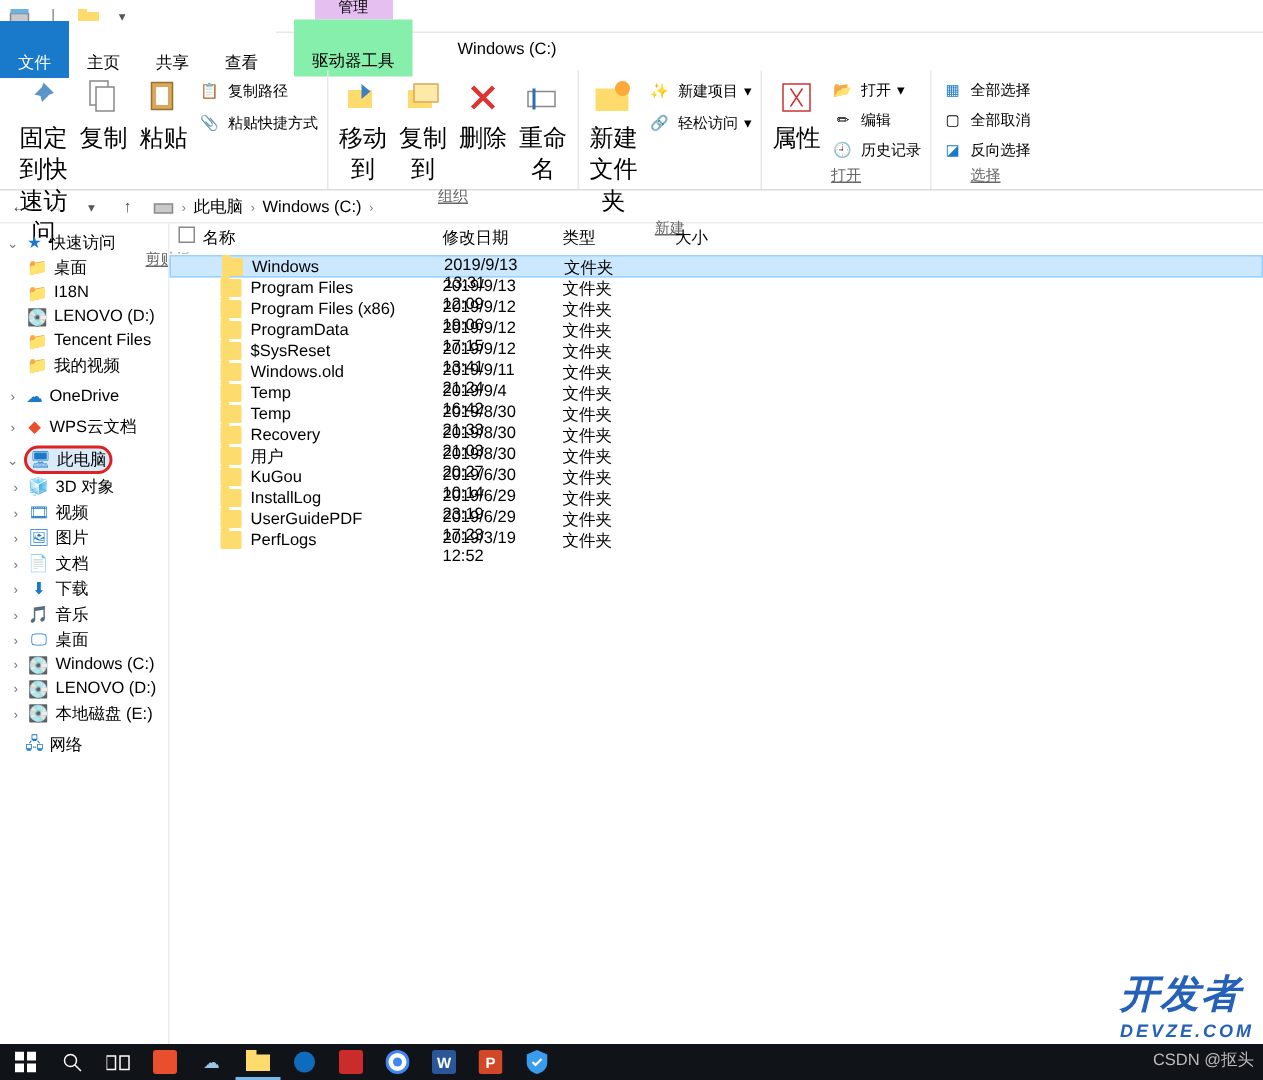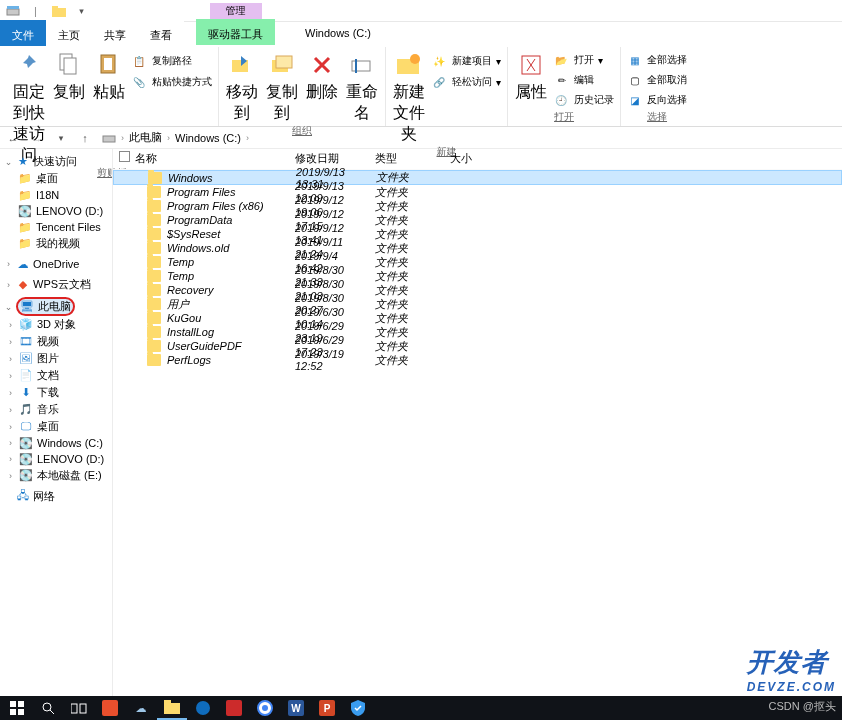--- a/index.html
+++ b/index.html
@@ -1,21 +1,21 @@
 <!DOCTYPE html>
 <html><head>
 <meta charset="utf-8">
 <style>
   * { box-sizing: border-box; margin: 0; padding: 0; font-family: "Segoe UI", "Microsoft YaHei", sans-serif; }
   body { width: 842px; height: 720px; background: #fff; font-size: 11px; color: #000; overflow: hidden; position: relative; }
   .titlebar { height: 22px; background: #fff; display: flex; align-items: center; border-bottom: 1px solid #e8e8e8; }
   .titlebar .sys-icons { display: flex; gap: 6px; padding: 2px 4px; align-items: center; }
   .titlebar .sys-icons .sq { width: 17px; height: 14px; display:flex; align-items:center; justify-content:center; }
   .tabs-row { display: flex; align-items: center; height: 22px; }
-  .tab { padding: 8px 12px 3px; background: #fff; cursor: default; font-size:11px;}
+  .tab { padding: 20px 12px 3px; background: #fff; cursor: default; font-size:11px;}
   .tab.file { background: #1979ca; color: #fff; }
   .tab.context { background: #86efac; }
   .title-text { padding: 2px 30px; font-size: 11px; }
   .ribbon { height: 83px; background: #fff; border-bottom: 1px solid #dcdcdc; display: flex; padding: 3px 6px 0; }
   .ribbon-group { display: flex; flex-direction: column; justify-content: space-between; padding: 0 6px; border-right: 1px solid #e8e8e8; }
   .ribbon-group:last-child { border-right: none; }
   .rg-body { display: flex; gap: 6px; flex: 1; align-items: flex-start; padding-top:2px;}
   .rg-label { font-size: 10px; color: #666; text-align: center; padding-bottom: 2px; text-decoration: underline; }
   .rbtn-lg { width: 34px; display: flex; flex-direction: column; align-items: center; gap: 1px; font-size: 16px; text-align: center; }
   .rbtn-lg .ic { width: 32px; height: 32px; display:flex; align-items:center; justify-content:center; }
@@ -35,21 +35,21 @@
   .ti-ic { width: 14px; height: 14px; display:flex; align-items:center; justify-content:center; flex-shrink:0;}
   .red-ring { border: 2px solid #d22; border-radius: 10px; padding: 0px 2px; display: flex; align-items: center; gap: 4px; background:#d9eaf9;}
   .files { flex: 1; display: flex; flex-direction: column; }
   .cols { display: flex; padding: 2px 0 3px; border-bottom: 1px solid #fafafa;}
   .col { font-size: 11px; padding: 0 4px; }
   .c-chk { width: 18px; padding-left:6px;}
   .c-name { width: 160px; }
   .c-date { width: 80px; }
   .c-type { width: 75px; }
   .c-size { width: 50px; }
-  .row { display: flex; align-items: center; padding: 0; font-size: 11px; height:14px;font-style:italic;}
+  .row { display: flex; padding: 0; font-size: 11px; height:14px;}
   .row.sel { background: #cce8ff; border:1px solid #99d1ff; height:15px; box-sizing:border-box;}
   .row .c-name { display: flex; align-items: center; gap: 6px; padding-left:16px;}
   .fld-ic{ width:14px; height:12px; background:#fddb6d; border-radius:1px; position:relative; flex-shrink:0;}
   .fld-ic::before{ content:''; position:absolute; top:-2px; left:0; width:6px; height:2px; background:#fddb6d; border-radius:1px 1px 0 0;}
   .status { height: 20px; border-top: 1px solid #e8e8e8; padding: 2px 8px; font-size: 11px; color: #555;}
   .taskbar { position:absolute; bottom:0; left:0; right:0; height: 24px; background: #101318; display: flex; align-items: center; gap: 1px; padding-left: 2px;}
   .taskbar .tbtn { width: 30px; height: 24px; display:flex; align-items:center; justify-content:center;}
   .taskbar .tbtn.active{ border-bottom:2px solid #76b9ed;}
   .watermark-dev { position: absolute; right: 6px; bottom: 26px; font-size: 26px; font-weight: 900; color: #2661b8; font-style: italic; letter-spacing: 1px; pointer-events: none; text-shadow:0 0 2px #fff;}
   .watermark-dev .sub { font-size: 12px; color:#2661b8; letter-spacing:2px; display:block; text-align:right;}

